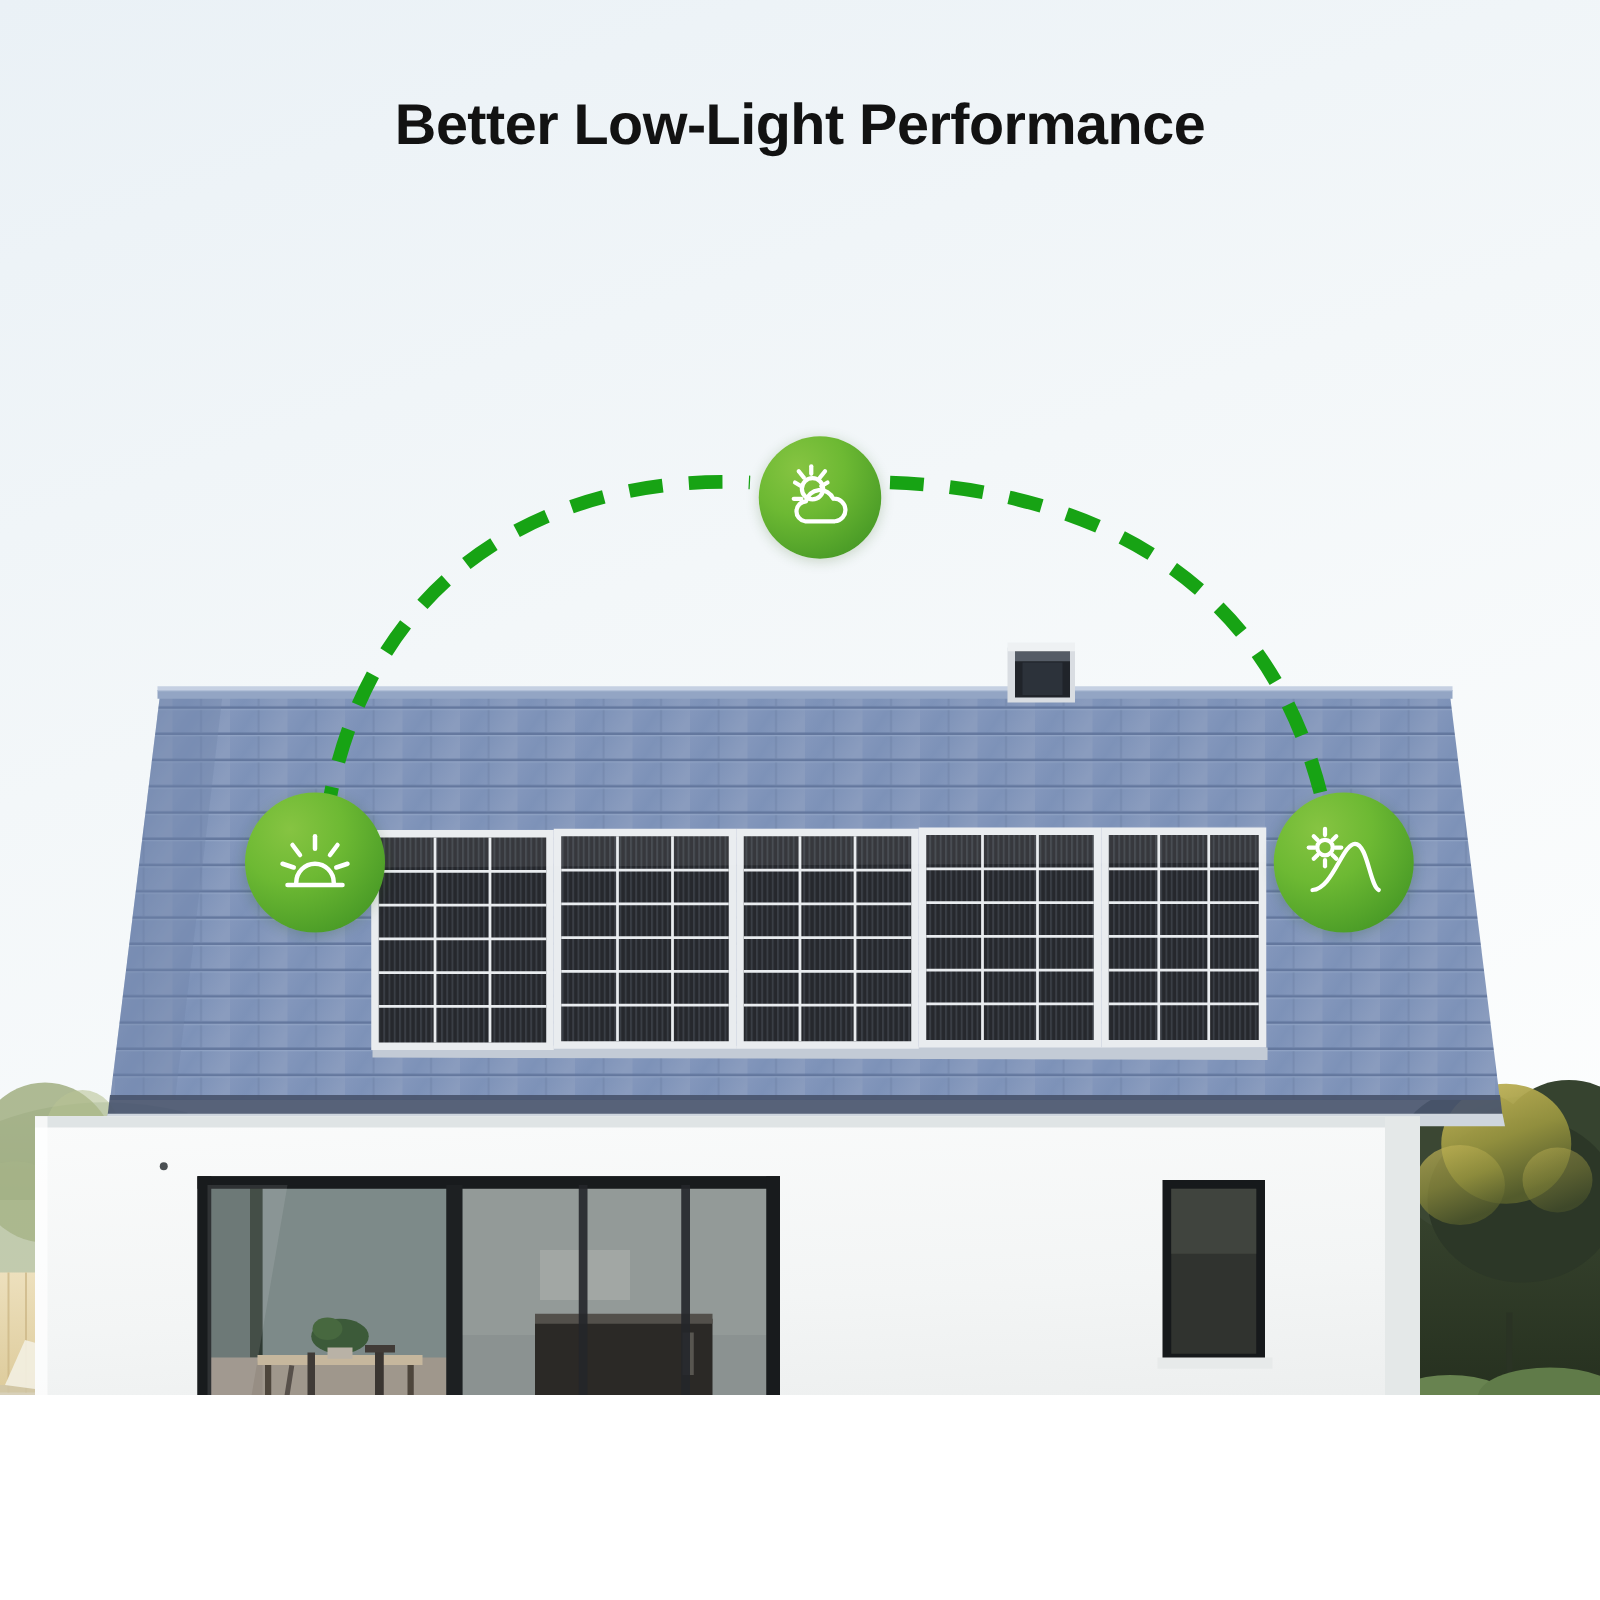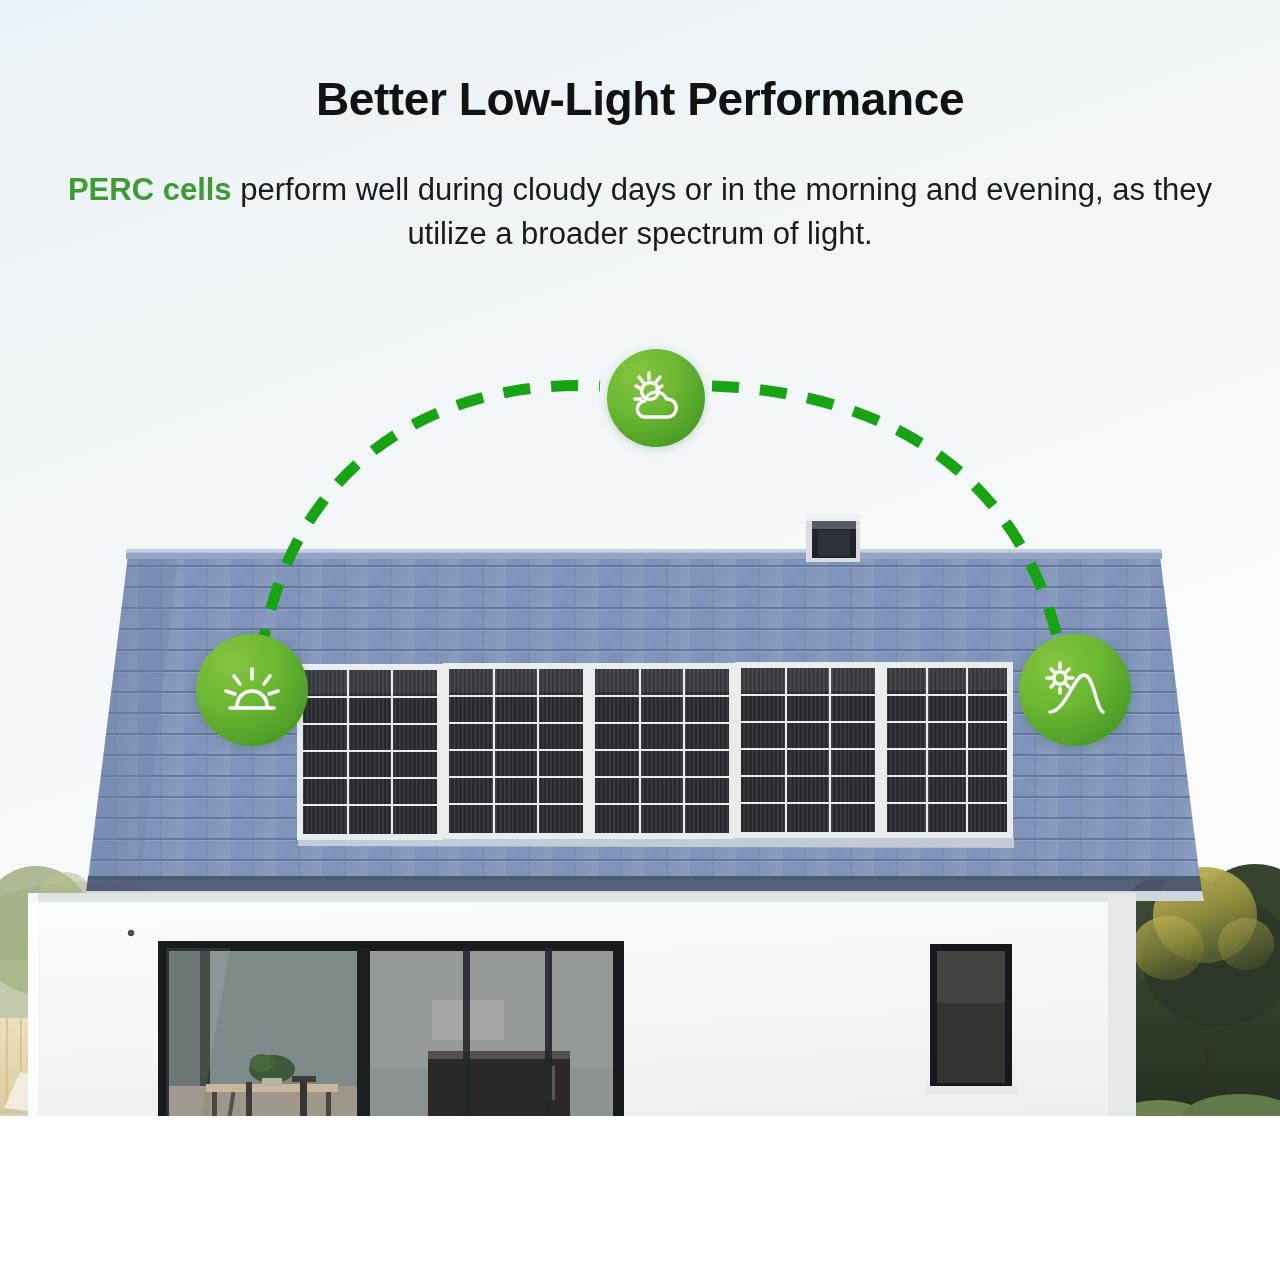--- a/index.html
+++ b/index.html
@@ -417,15 +417,14 @@
         <line x1="29" y1="14" x2="26" y2="17"></line>
         <line x1="11" y1="32" x2="14" y2="29"></line>
         <line x1="29" y1="32" x2="26" y2="29"></line>
       </g>
       <circle cx="20" cy="23" r="6.2"></circle>
       <path d="M 10 57 C 26 56 34 20 44 20 C 54 20 56 54 63 57" fill="none"></path>
     </svg>
   </div>
 
   <h1 class="headline">Better Low-Light Performance</h1>
-  <p class="subhead"><span class="hl">PERC cells</span><span> perform well during cloudy days or in the morning and evening, as they utilize a broader spectrum of light.</span></p>
 
 </div>
 
 </body></html>

